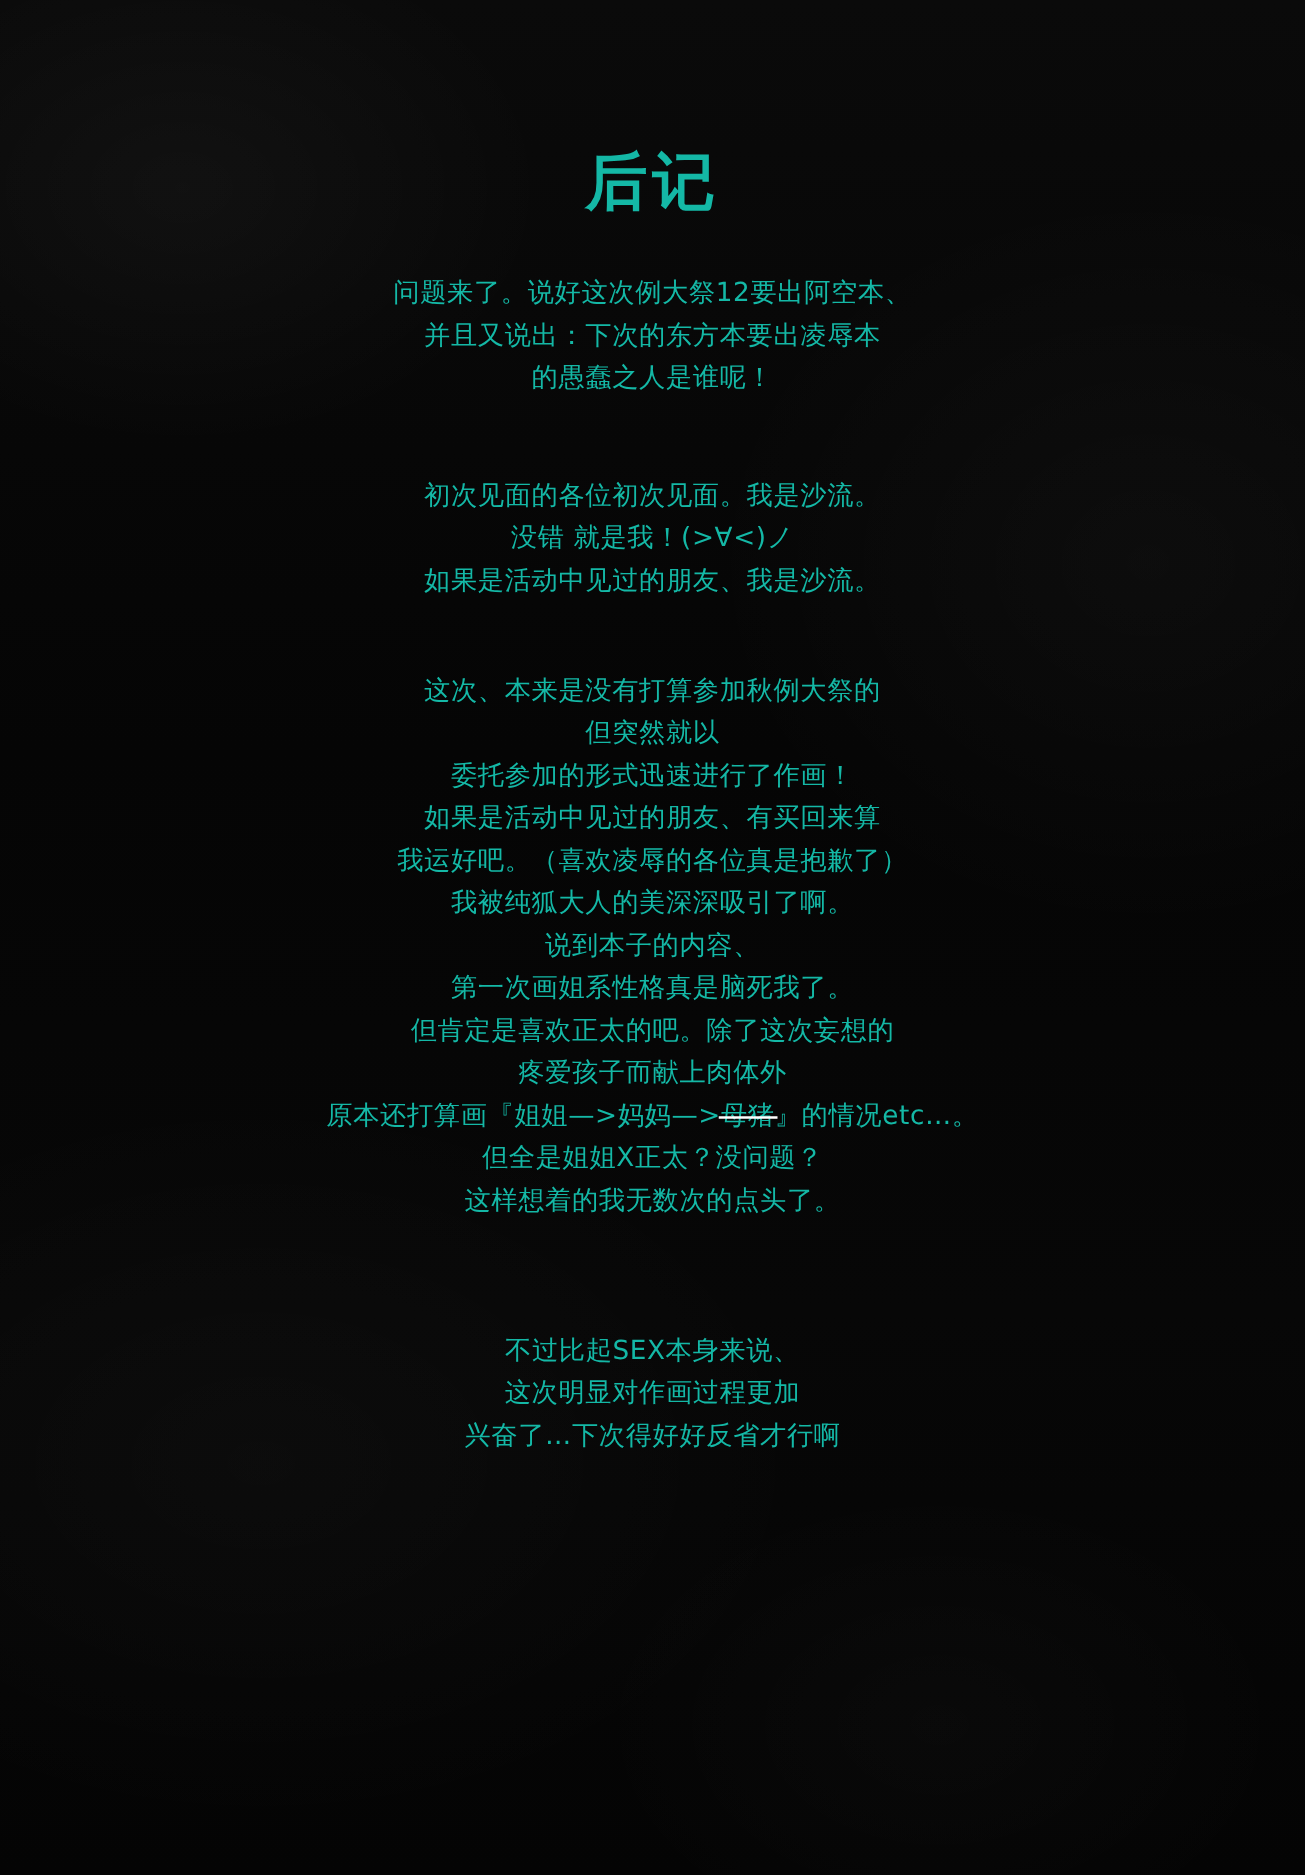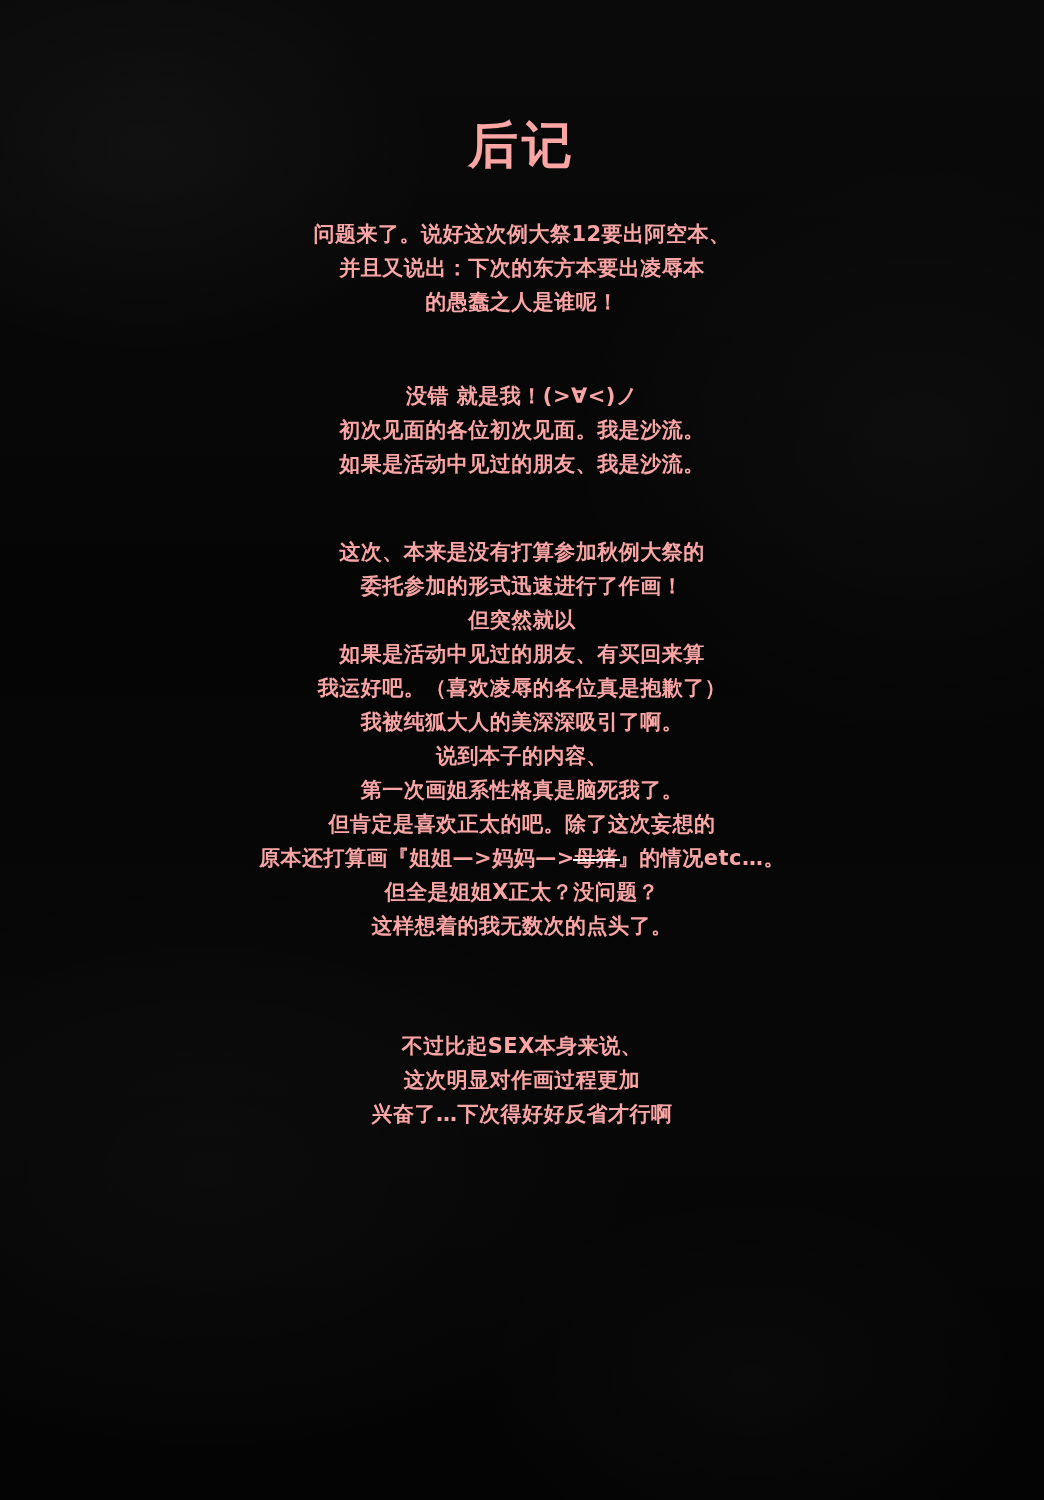--- a/index.html
+++ b/index.html
@@ -7,21 +7,21 @@
     padding: 0;
     background: #000000;
   }
   .page {
     position: relative;
     width: 1044px;
     height: 1500px;
     background: #060606;
     overflow: hidden;
     font-family: "DejaVu Sans", "Liberation Sans", sans-serif;
-    color: #fca5a5;
+    color: #14b8a6;
   }
   
   .page::before {
     content: "";
     position: absolute;
     inset: 0;
     background:
       radial-gradient(ellipse 420px 300px at 14% 10%, rgba(255,255,255,0.035), rgba(0,0,0,0) 70%),
       radial-gradient(ellipse 500px 420px at 88% 30%, rgba(255,255,255,0.028), rgba(0,0,0,0) 72%),
       radial-gradient(ellipse 600px 400px at 20% 78%, rgba(255,255,255,0.025), rgba(0,0,0,0) 75%),
@@ -37,21 +37,21 @@
   .title {
     font-size: 50px;
     font-weight: bold;
     letter-spacing: 4px;
     padding-top: 118px;
     line-height: 1.1;
   }
   .block {
     font-size: 21px;
     line-height: 1.62;
-    font-weight: bold;
+    font-weight: normal;
     letter-spacing: 0.5px;
   }
   .block p {
     margin: 0;
   }
   .b1 { margin-top: 44px; }
   .b2 { margin-top: 60px; }
   .b3 { margin-top: 54px; }
   .b4 { }
   .b5 { margin-top: 70px; }
@@ -78,38 +78,39 @@
 
     <div class="title">后记</div>
 
     <div class="block b1">
       <p>问题来了。说好这次例大祭12要出阿空本、</p>
       <p>并且又说出：下次的东方本要出凌辱本</p>
       <p>的愚蠢之人是谁呢！</p>
     </div>
 
     <div class="block b2">
+      <p>初次见面的各位初次见面。我是沙流。</p>
       <p>没错 就是我！(&gt;∀&lt;)ノ</p>
-      <p>初次见面的各位初次见面。我是沙流。</p>
       <p>如果是活动中见过的朋友、我是沙流。</p>
     </div>
 
     <div class="block b3">
       <p>这次、本来是没有打算参加秋例大祭的</p>
+      <p>但突然就以</p>
       <p>委托参加的形式迅速进行了作画！</p>
-      <p>但突然就以</p>
       <p>如果是活动中见过的朋友、有买回来算</p>
       <p>我运好吧。（喜欢凌辱的各位真是抱歉了）</p>
       <p>我被纯狐大人的美深深吸引了啊。</p>
     </div>
 
     <div class="block b4">
       <p>说到本子的内容、</p>
       <p>第一次画姐系性格真是脑死我了。</p>
       <p>但肯定是喜欢正太的吧。除了这次妄想的</p>
+      <p>疼爱孩子而献上肉体外</p>
       <p>
         <span>原本还打算画『姐姐—&gt;妈妈—&gt;</span><span class="strike">母猪</span><span>』的情况etc…。</span>
       </p>
       <p>但全是姐姐X正太？没问题？</p>
       <p>这样想着的我无数次的点头了。</p>
     </div>
 
 
     <div class="block b6">
       <p>不过比起SEX本身来说、</p>

